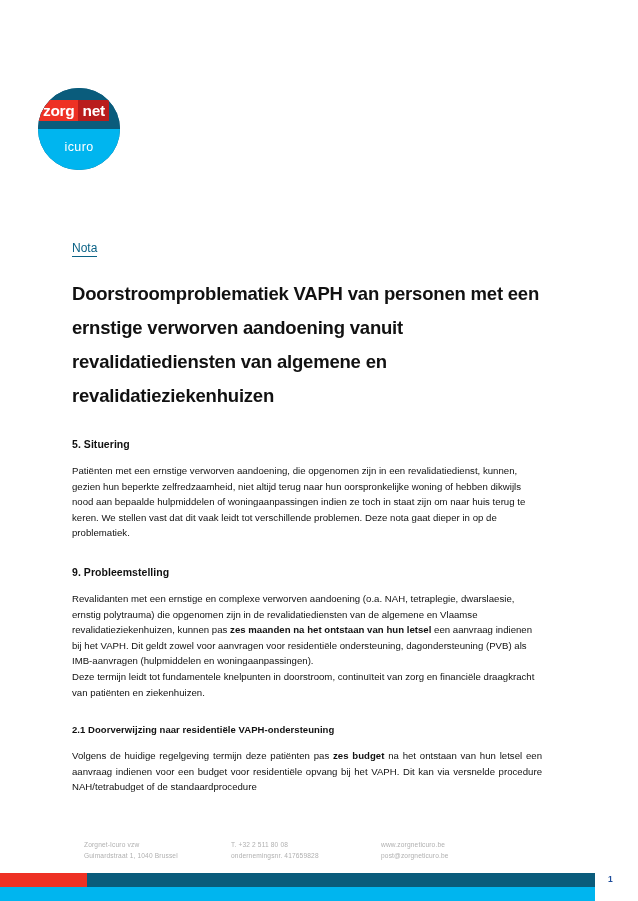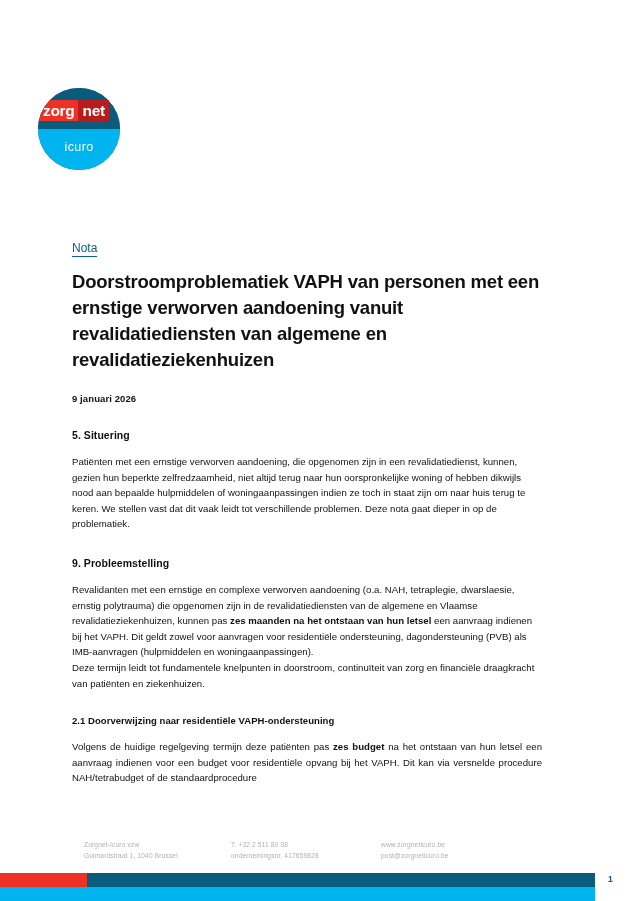--- a/index.html
+++ b/index.html
@@ -98,24 +98,24 @@
     font-size: 12px;
     text-decoration: none;
     border-bottom: 1.6px solid #0a6286;
     padding-bottom: 1px;
     margin-bottom: 10px;
   }
 
   .doc-title {
     font-size: 18.5px;
     font-weight: bold;
-    line-height: 26px;
+    line-height: 34px;
     letter-spacing: -0.2px;
     color: #111111;
-    margin: 2px 0 0 0;
+    margin: 10px 0 0 0;
   }
 
   .doc-date {
     font-size: 9.5px;
     font-weight: bold;
     color: #111111;
     margin-top: 20px;
     letter-spacing: 0.1px;
   }
 
@@ -212,21 +212,20 @@
     </div>
     <div class="icuro">icuro</div>
   </div>
 
   <div id="content">
 
     <a class="nota-link" href="#">Nota</a>
 
     <h1 class="doc-title">Doorstroomproblematiek VAPH van personen met een ernstige verworven aandoening vanuit revalidatiediensten van algemene en revalidatieziekenhuizen</h1>
 
-    <div class="doc-date">9 januari 2026</div>
 
     
     <h2 class="section-heading">5. Situering</h2>
     <p class="body-text">Patiënten met een ernstige verworven aandoening, die opgenomen zijn in een revalidatiedienst,  kunnen, gezien hun beperkte zelfredzaamheid,  niet altijd terug naar hun oorspronkelijke woning of hebben dikwijls nood aan bepaalde hulpmiddelen of woningaanpassingen indien ze toch in staat zijn om naar huis terug te keren. We stellen vast dat dit vaak leidt tot verschillende problemen. Deze nota gaat dieper in op de problematiek.</p>
 
     
     <h2 class="section-heading">9. Probleemstelling</h2>
     <p class="body-text"><span>Revalidanten met een ernstige en complexe verworven aandoening (o.a. NAH, tetraplegie, dwarslaesie, ernstig polytrauma) die opgenomen zijn in de revalidatiediensten van de algemene en Vlaamse revalidatieziekenhuizen, kunnen pas </span><b>zes maanden na het ontstaan van hun letsel</b><span> een aanvraag indienen bij het VAPH. Dit geldt zowel voor aanvragen voor residentiële ondersteuning, dagondersteuning (PVB) als IMB-aanvragen (hulpmiddelen en woningaanpassingen).</span><br><span>Deze termijn leidt tot fundamentele knelpunten in doorstroom, continuïteit van zorg en financiële draagkracht van patiënten en ziekenhuizen.</span></p>
 
     

